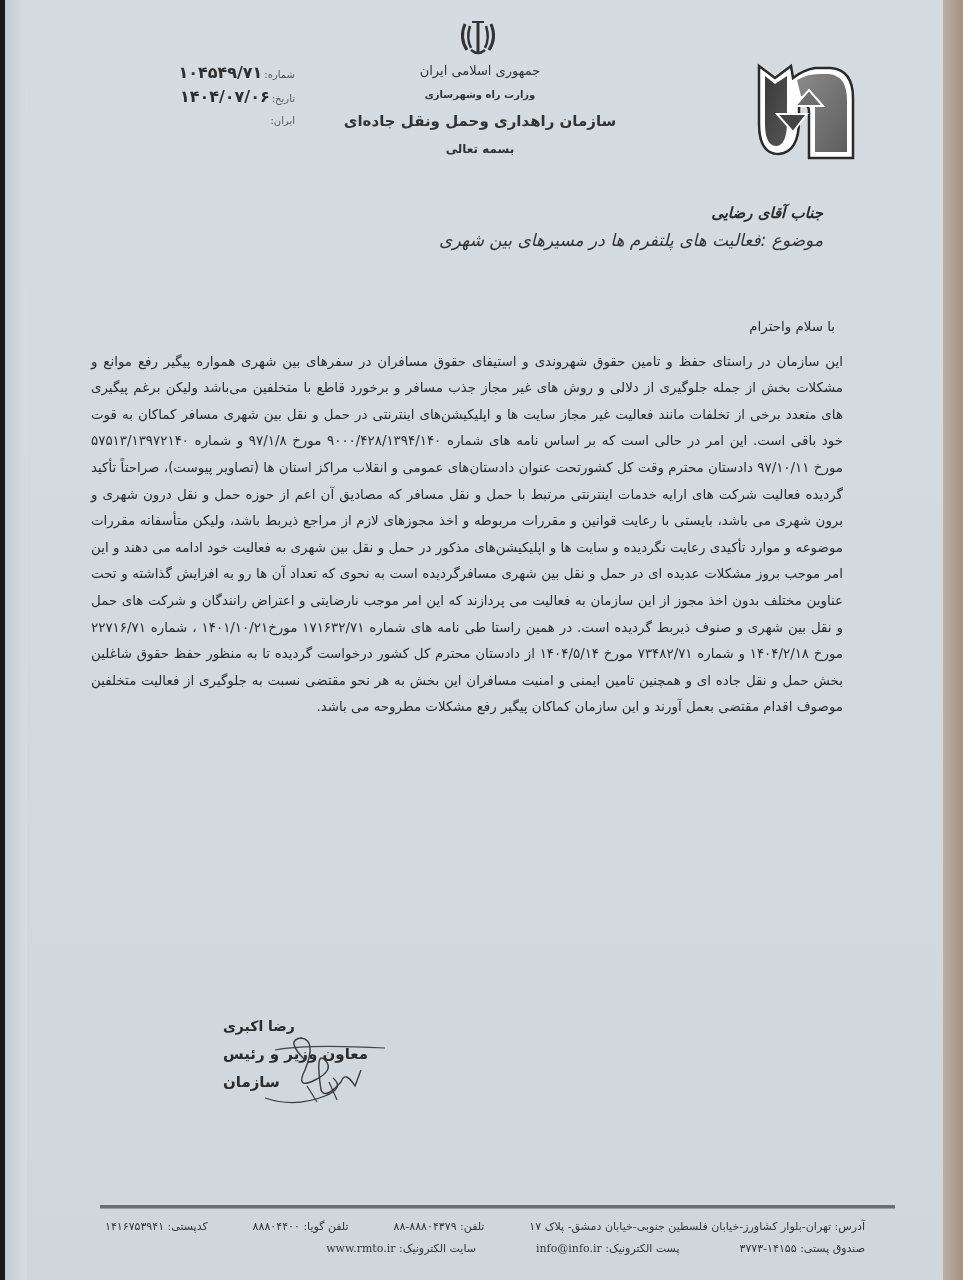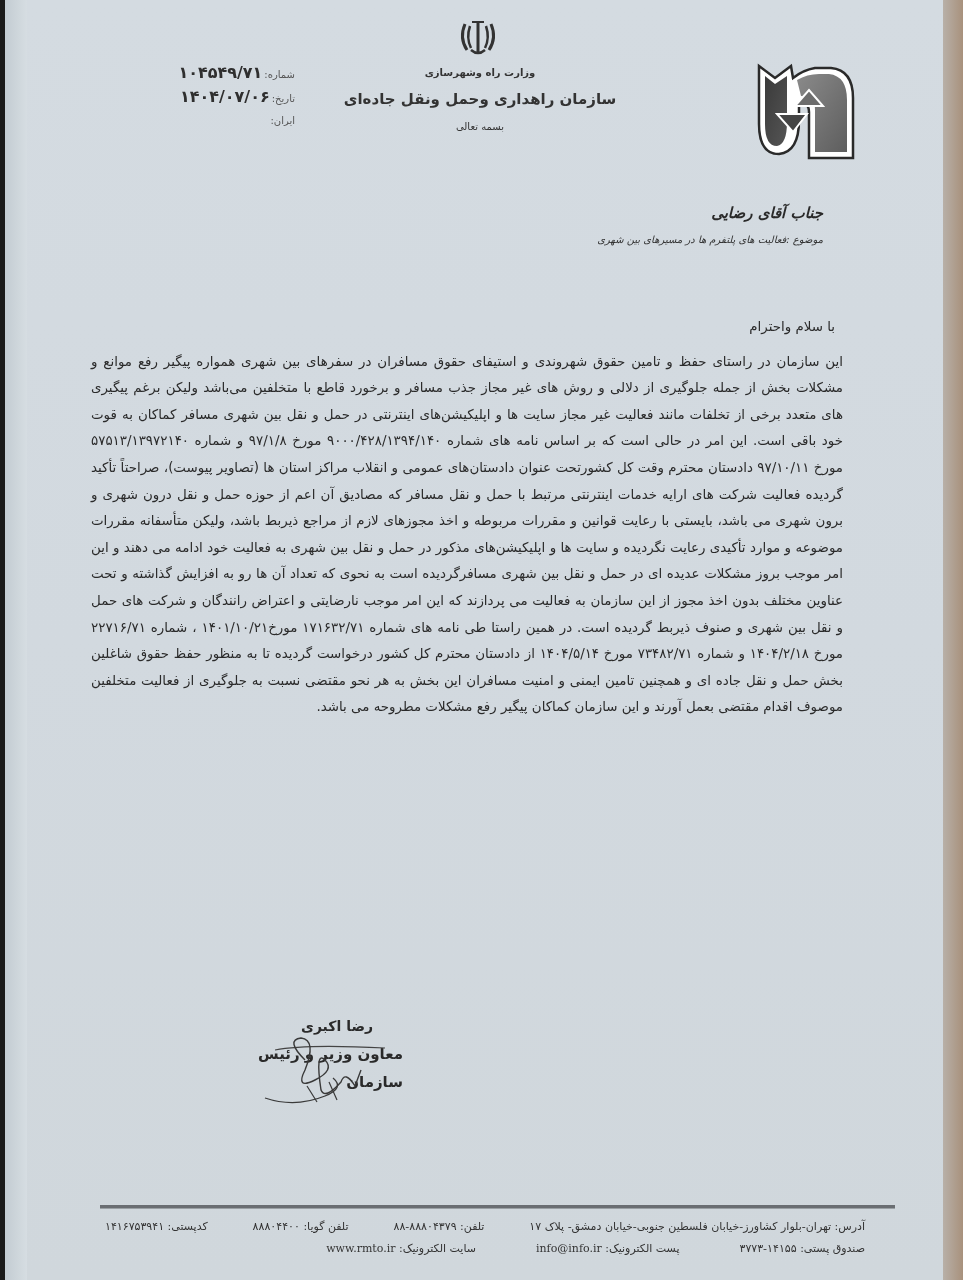--- a/index.html
+++ b/index.html
@@ -7,40 +7,40 @@
   .page{position:absolute;left:5px;top:0;width:938px;height:1280px;background:linear-gradient(180deg,#d4dbe1 0%,#d2d9df 50%,#d0d7dc 100%);}
   .page-edge-left{position:absolute;left:0;top:0;width:22px;height:1280px;background:linear-gradient(90deg,#c3ccd2,#d6dde2);}
   .page-edge-right{position:absolute;right:-20px;top:0;width:20px;height:1280px;background:linear-gradient(90deg,#b8b0a8,#a8917c);}
   .doc{position:absolute;left:0;top:0;width:938px;height:1280px;color:#2a2a2a;direction:rtl;}
 
   .emblem{position:absolute;left:450px;top:18px;width:46px;height:40px;}
   .header-center{position:absolute;left:310px;top:60px;width:330px;text-align:center;font-family:"DejaVu Sans",sans-serif;}
   .h-line1{font-size:13px;color:#333;line-height:22px;}
   .h-line2{font-size:10px;font-weight:bold;color:#333;line-height:26px;}
   .h-line3{font-size:15px;font-weight:bold;color:#333;line-height:26px;white-space:nowrap;}
-  .h-line4{font-size:10px;font-weight:normal;color:#333;line-height:30px;}
+  .h-line4{font-size:12px;font-weight:bold;color:#333;line-height:30px;}
 
   .logo{position:absolute;left:748px;top:62px;width:104px;height:98px;}
 
   .meta{position:absolute;left:120px;top:62px;width:170px;font-size:13px;color:#444;line-height:22px;}
   .meta-row{display:flex;direction:rtl;align-items:baseline;gap:2px;}
   .meta-label{font-size:10px;color:#555;}
   .meta-val{font-size:16px;font-weight:bold;color:#2f2f2f;letter-spacing:1px;}
 
   .addressee{position:absolute;right:120px;top:198px;width:600px;text-align:right;font-style:italic;}
   .addr1{font-size:15px;font-weight:bold;line-height:30px;}
   .addr2{font-size:16px;font-weight:bold;line-height:44px;}
-  .subject{font-size:10px;line-height:24px;color:#333;}
+  .subject{font-size:17px;line-height:24px;color:#333;}
 
   .body{position:absolute;right:100px;top:306px;width:752px;text-align:justify;text-align-last:right;font-size:13.4px;line-height:26.6px;color:#2a2a2a;}
   .greeting{margin:8px;}
   .para{margin:0;}
   .indent{text-indent:22px;}
 
-  .sign{position:absolute;left:218px;top:1012px;width:180px;text-align:right;}
+  .sign{position:absolute;left:218px;top:1012px;width:180px;text-align:left;}
   .sign-name{font-size:14px;font-weight:bold;line-height:28px;margin-right:30px;}
   .sign-title{font-size:15px;font-weight:bold;line-height:28px;}
   .signature{position:absolute;left:240px;top:1030px;width:150px;height:80px;}
 
   .footer-rule{position:absolute;left:95px;top:1205px;width:795px;height:3px;background:#6a6e72;border-bottom:1px solid #9aa0a4;}
   .footer{position:absolute;left:100px;top:1216px;width:760px;font-size:11px;color:#333;}
   .f-row{display:flex;direction:rtl;justify-content:space-between;line-height:22px;white-space:nowrap;}
   .f-item{display:inline-block;}
   .f-url{font-family:"DejaVu Serif",serif;font-size:11px;direction:ltr;unicode-bidi:embed;}
 </style>
@@ -57,20 +57,21 @@
       <path d="M10 6 Q4 20 12 32" stroke="#333" stroke-width="3" fill="none"></path>
       <path d="M15 8 Q11 20 16 30" stroke="#333" stroke-width="2.5" fill="none"></path>
       <path d="M36 6 Q42 20 34 32" stroke="#333" stroke-width="3" fill="none"></path>
       <path d="M31 8 Q35 20 30 30" stroke="#333" stroke-width="2.5" fill="none"></path>
       <line x1="23" y1="4" x2="23" y2="36" stroke="#333" stroke-width="3"></line>
       <path d="M17 4 L29 4" stroke="#333" stroke-width="2"></path>
       <path d="M16 32 Q23 38 30 32" stroke="#333" stroke-width="2.5" fill="none"></path>
     </svg>
 
     <div class="header-center">
+      <div class="h-line1">جمهوری اسلامی ایران</div>
       <div class="h-line2">وزارت راه وشهرسازی</div>
       <div class="h-line3">سازمان راهداری وحمل ونقل جاده‌ای</div>
       <div class="h-line4">بسمه تعالی</div>
     </div>
 
     <svg class="logo" viewBox="0 0 104 98">
       <defs>
         <linearGradient id="lg1" x1="0" y1="0" x2="1" y2="1">
           <stop offset="0" stop-color="#3a3a3a"></stop>
           <stop offset="1" stop-color="#555"></stop>

